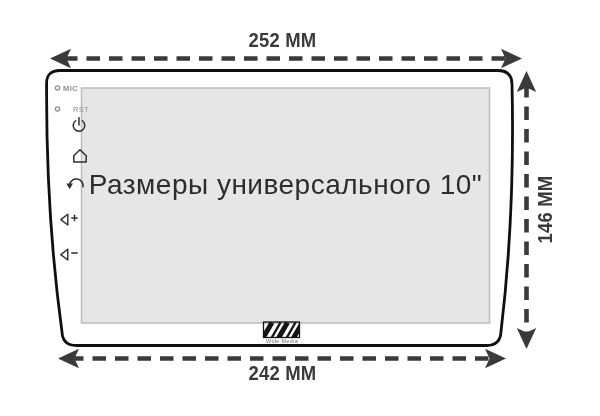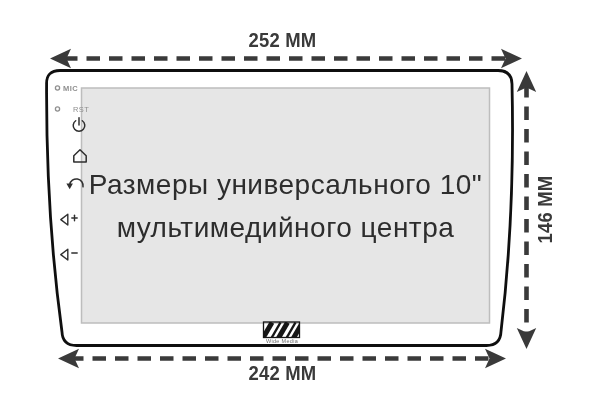--- a/index.html
+++ b/index.html
@@ -116,21 +116,20 @@
   </div>
   <div class="dim-label dim-bottom">
     <span class="cond">242 MM</span>
   </div>
   <div class="dim-label dim-right">
     <span class="cond">146 MM</span>
   </div>
 
   <div class="screen-title">
     <div>Размеры универсального 10"</div>
-    <div>мультимедийного центра</div>
   </div>
 
   <span class="side-label side-label-mic">MIC</span>
   <span class="side-label side-label-rst">RST</span>
 
   <div class="brand-label">Wide Media</div>
 
 </div>
 
 </body></html>

